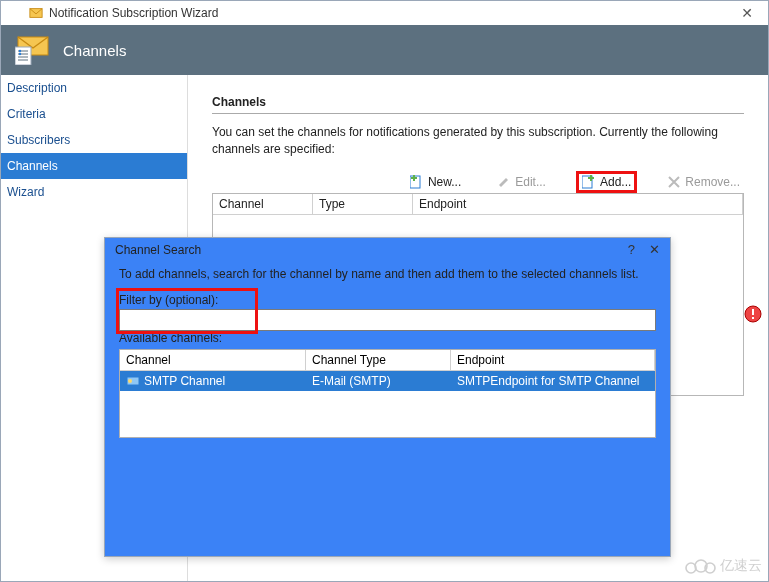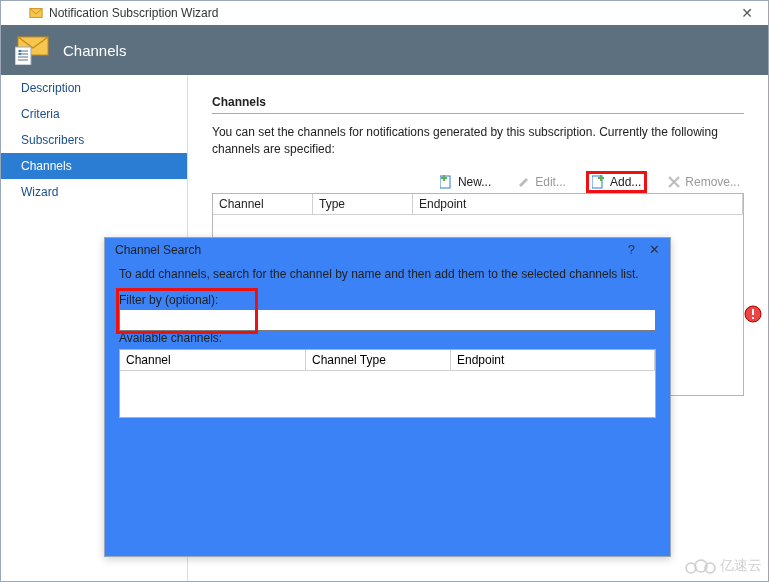--- a/index.html
+++ b/index.html
@@ -12,28 +12,28 @@
   .close-x { font-size: 14px; color: #555; width: 30px; text-align: center; }
 
   
   .header { height: 50px; background: #5c707f; display: flex; align-items: center; gap: 12px; padding: 0 14px; }
   .header-icon { width: 36px; height: 30px; position: relative; }
   .header-title { color: #fff; font-size: 15px; font-weight: 400; }
 
   
   .body { display: flex; height: calc(100% - 74px); }
   .sidebar { width: 187px; background: #fff; border-right: 1px solid #ddd; }
-  .side-item { font-size: 12px; color: #1a4f8f; padding: 6px 20px; cursor: default; }
+  .side-item { font-size: 12px; color: #1a4f8f; padding: 6px 6px; cursor: default; }
   .side-item.active { background: #2b7cd3; color: #fff; }
   .main { flex: 1; padding: 20px 24px 0 24px; position: relative; }
   .section-title { font-weight: 700; font-size: 12px; color: #222; border-bottom: 1px solid #aaa; padding-bottom: 4px; margin-bottom: 10px; }
   .desc-text { font-size: 12px; color: #222; line-height: 1.45; margin-bottom: 14px; max-width: 520px; }
 
   
-  .tool-row { display: flex; justify-content: flex-end; gap: 18px; font-size: 12px; color: #222; margin-bottom: 2px; }
+  .tool-row { display: flex; justify-content: flex-end; gap: 28px; font-size: 12px; color: #222; margin-bottom: 2px; }
   .tool-btn { display: flex; align-items: center; gap: 4px; padding: 2px 4px; }
   .tool-btn.dis { color: #9a9a9a; }
   .tool-btn.hl { outline: 3px solid #e11; outline-offset: -1px; }
 
   
   .grid { border: 1px solid #b7b7b7; background: #fff; }
   .grid-head { display: flex; background: #fff; }
   .grid-head .col { font-size: 12px; color: #222; padding: 3px 6px; border-right: 1px solid #d0d0d0; border-bottom: 1px solid #d0d0d0; }
   .grid-body { height: 180px; }
 
@@ -182,20 +182,35 @@
       </div>
 
 
       <div class="avail-label">Available channels:</div>
       <div class="avail-grid">
         <div class="avail-head">
           <div class="acol" style="width:186px">Channel</div>
           <div class="acol" style="width:145px">Channel Type</div>
           <div class="acol" style="flex:1">Endpoint</div>
         </div>
+        <div class="avail-row">
+          <div class="acell" style="width:186px">
+            <span class="mini-icon"><svg viewBox="0 0 14 14">
+                  <rect x="1" y="3" width="12" height="8" fill="#8fc7f5" stroke="#2b7cd3"></rect>
+                  <circle cx="4" cy="7" r="2" fill="#fcd96a"></circle>
+                </svg></span>
+            <span>SMTP Channel</span>
+          </div>
+          <div class="acell" style="width:145px">
+              <span>E-Mail (SMTP)</span>
+            </div>
+          <div class="acell" style="flex:1">
+              <span>SMTPEndpoint for SMTP Channel</span>
+            </div>
+        </div>
         <div style="height:46px"></div>
       </div>
     </div>
   </div>
 
   <div class="watermark">
     <svg width="34" height="18" viewBox="0 0 34 18">
         <g fill="none" stroke="#cfcfcf" stroke-width="1.6">
           <circle cx="9" cy="11" r="5"></circle>
           <circle cx="19" cy="9" r="6"></circle>

